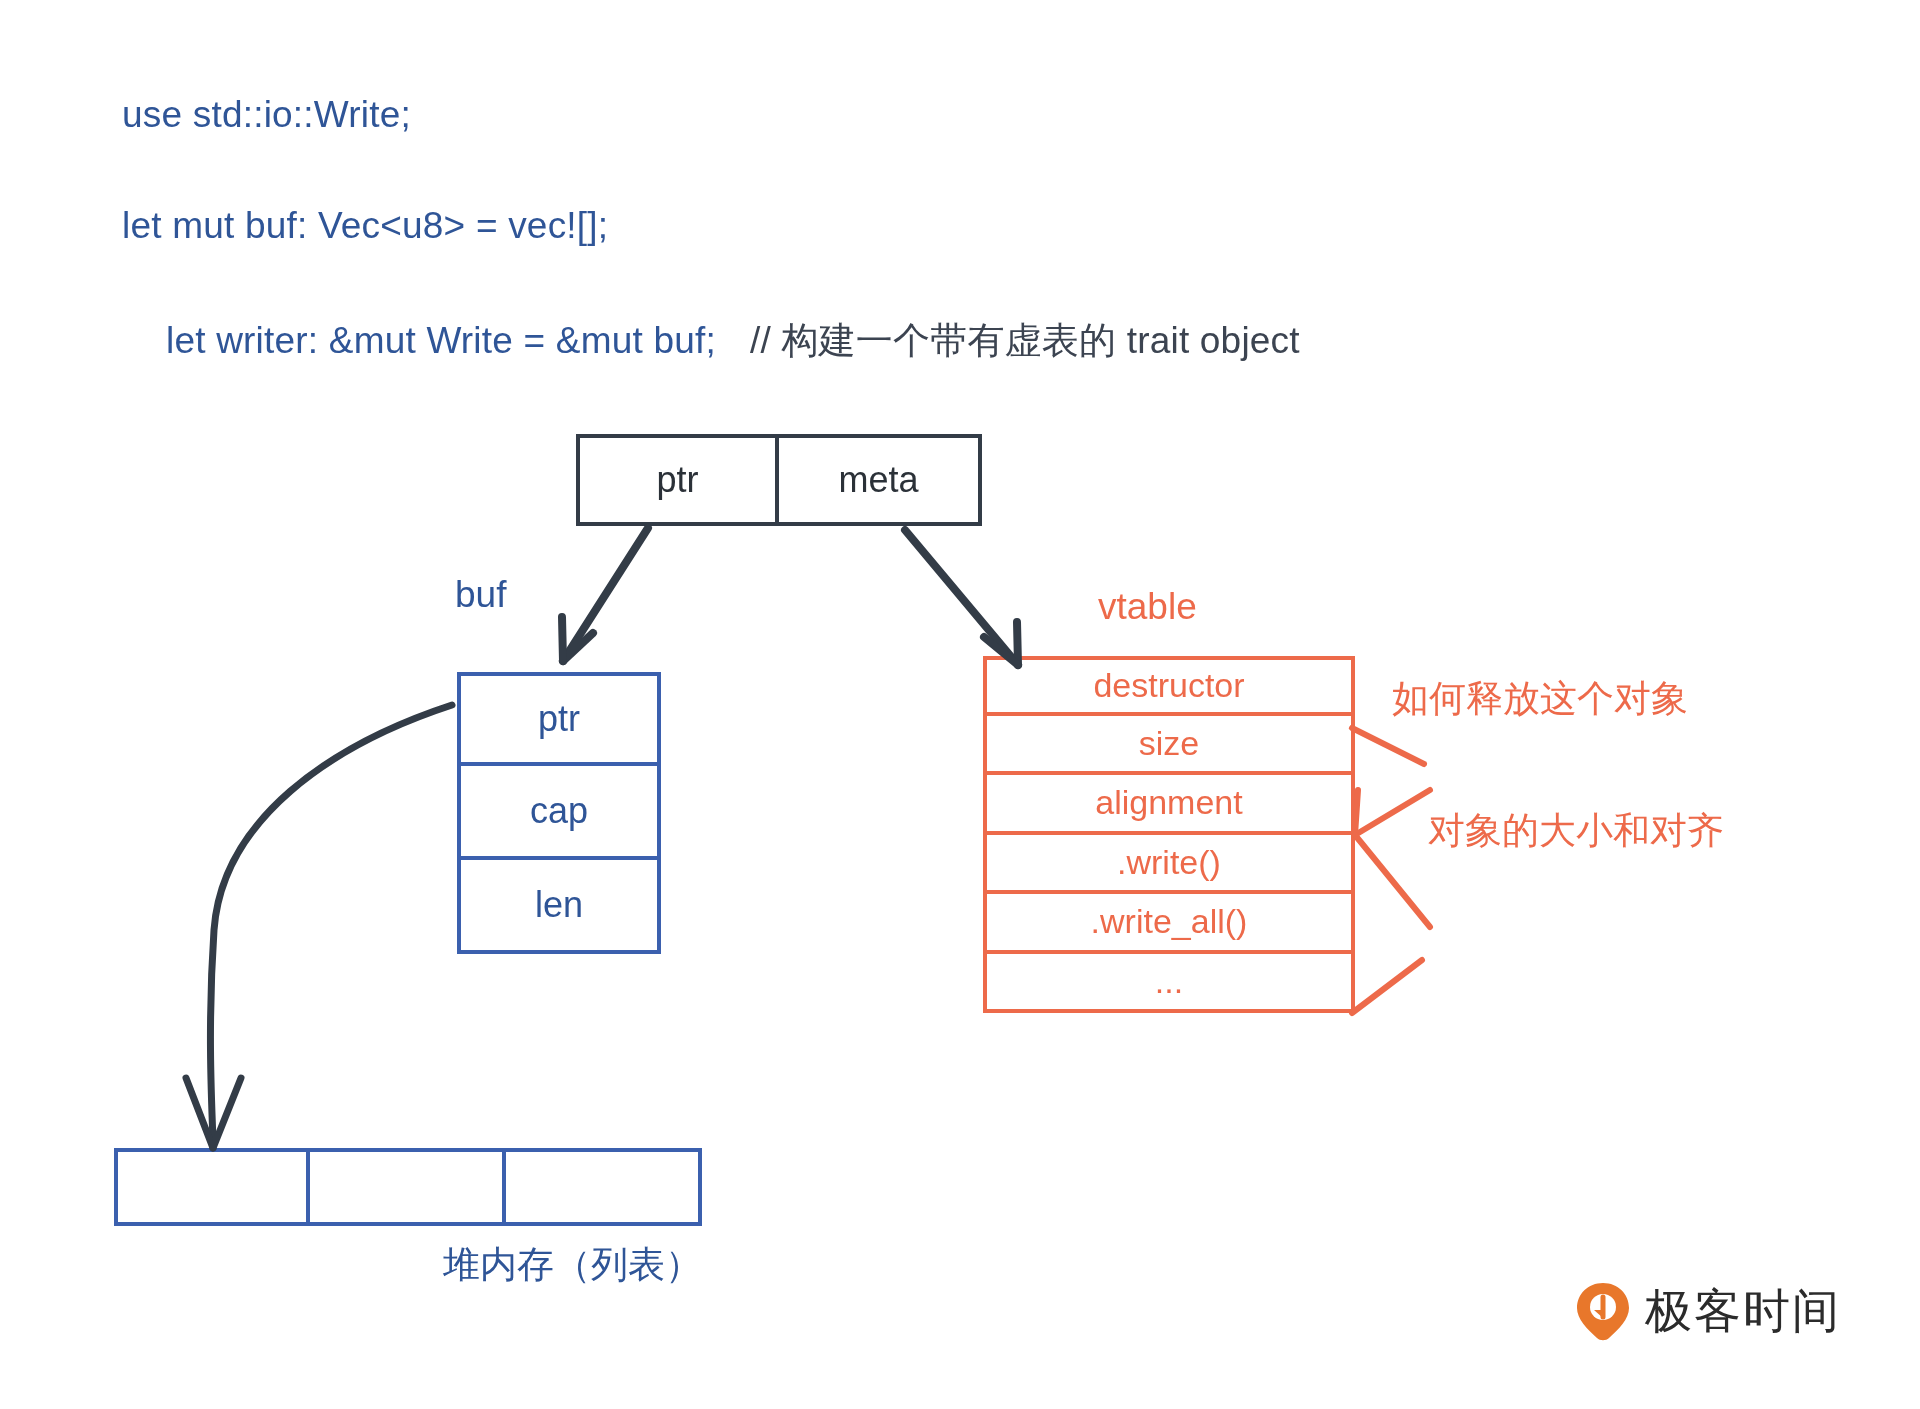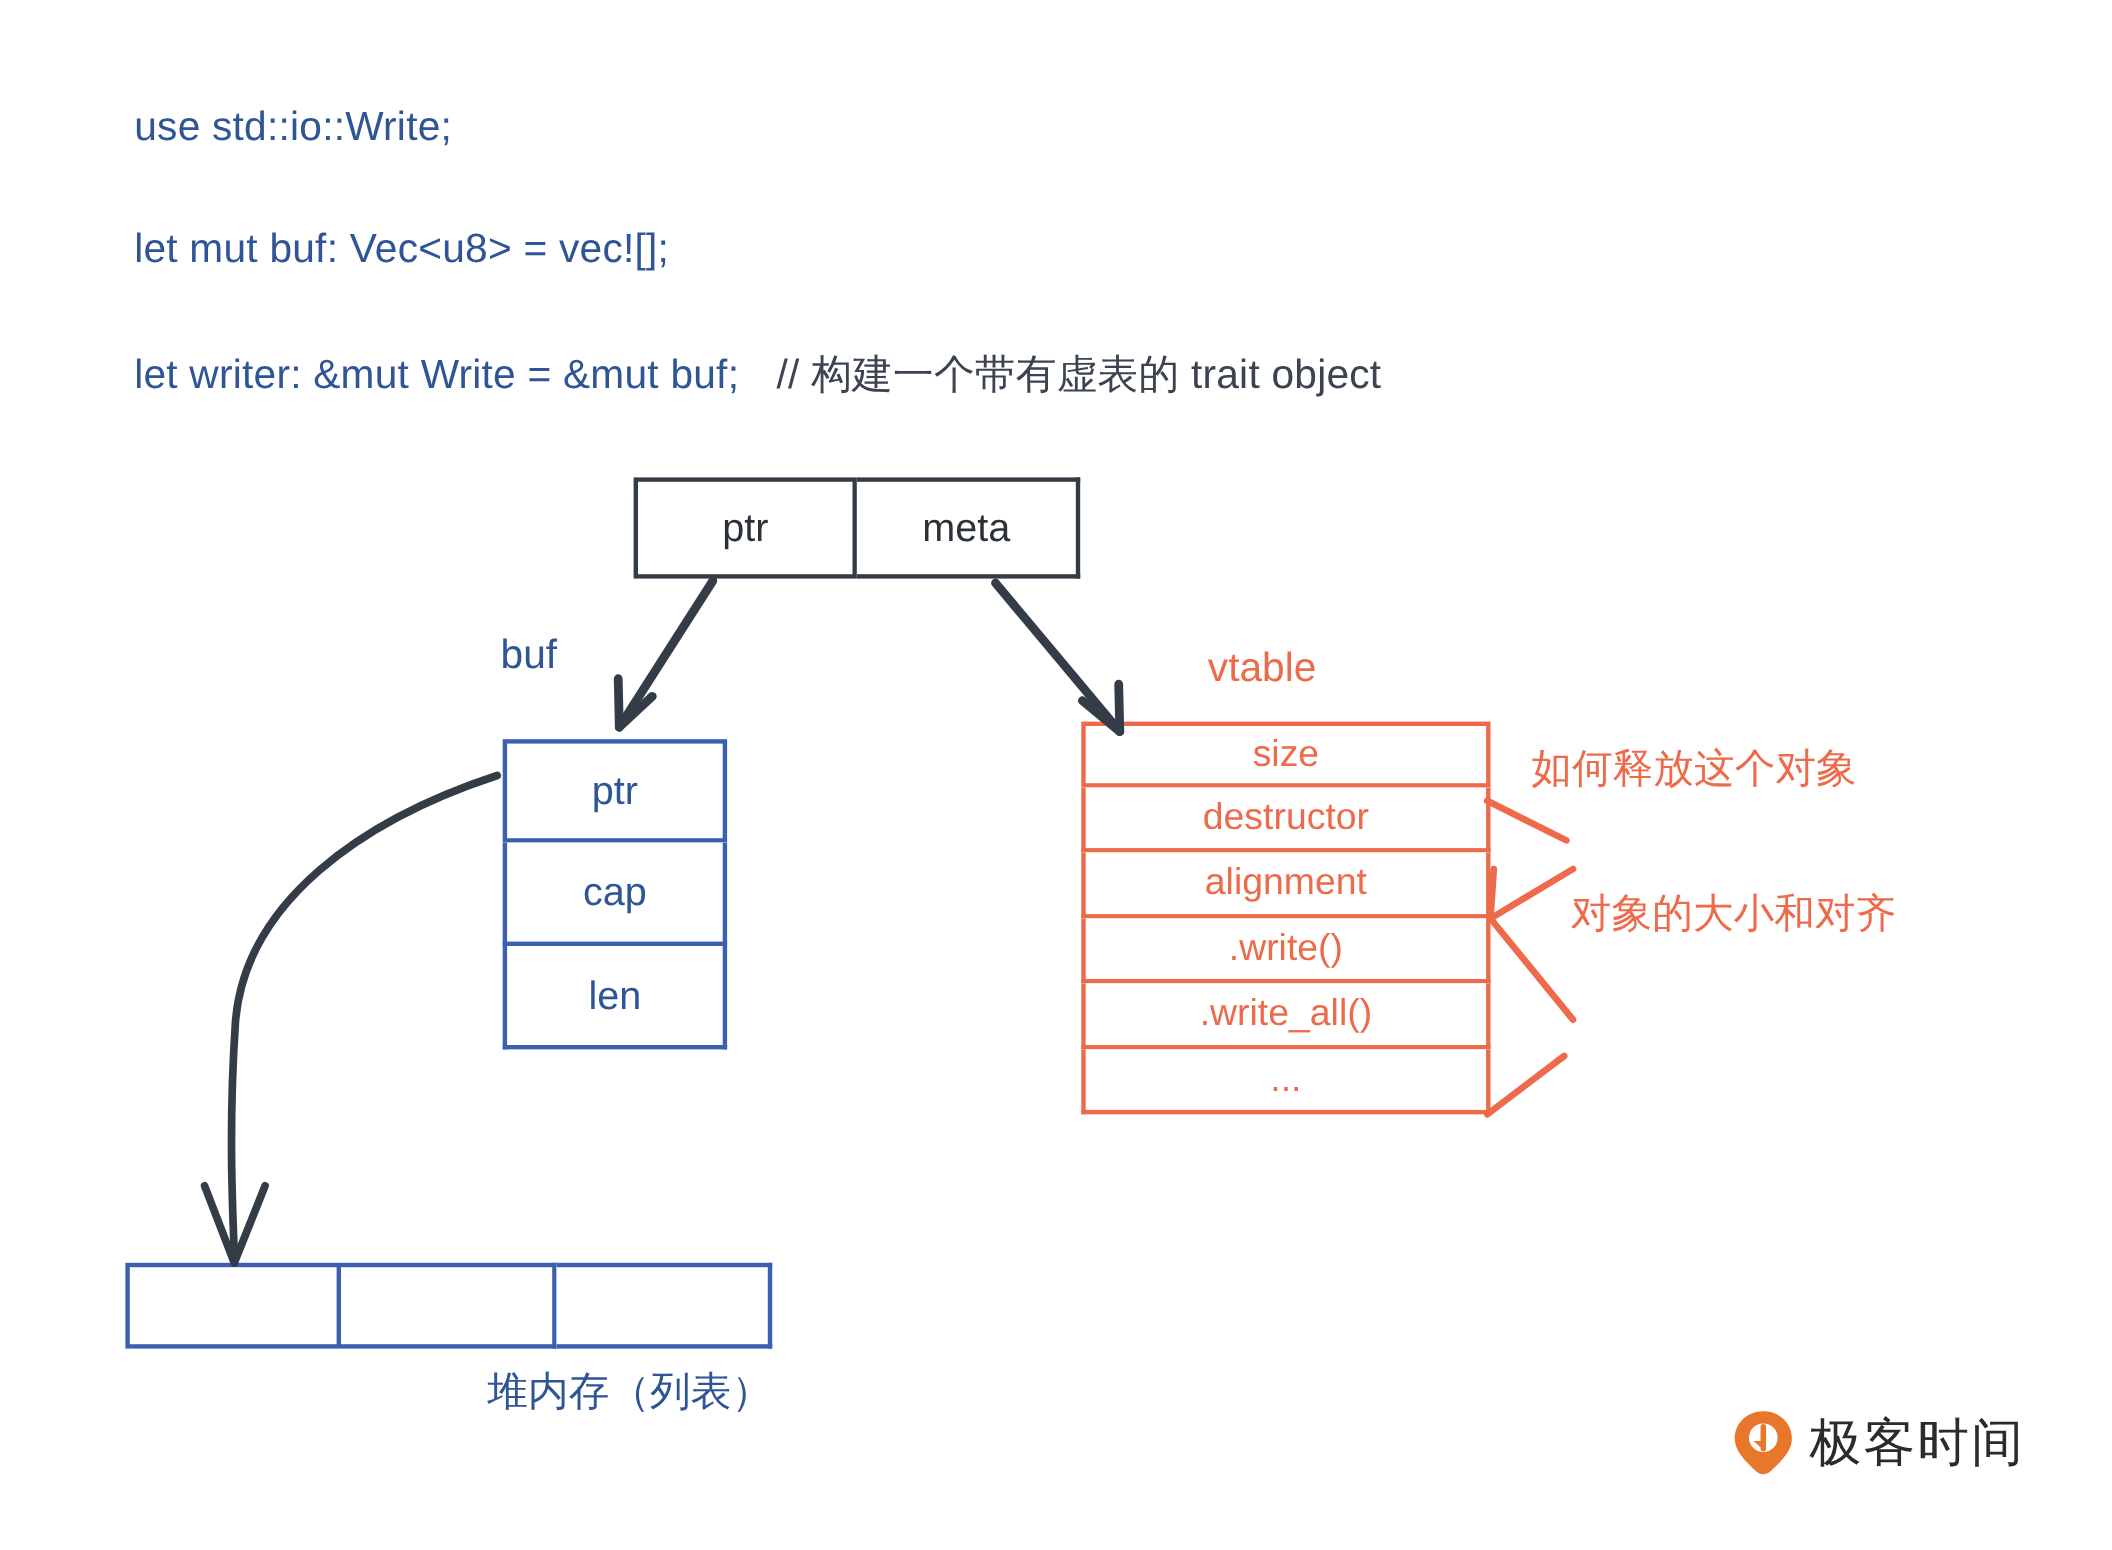--- a/index.html
+++ b/index.html
@@ -22,21 +22,21 @@
   .code-line {
     position: absolute;
     left: 122px;
     font-size: 37px;
     color: #2F5597;
     white-space: nowrap;
     letter-spacing: 0.2px;
   }
   #code-line-0 { top: 94px; }
   #code-line-1 { top: 205px; }
-  #code-line-2 { top: 316px; }
+  #code-line-2 { top: 316px; margin-left: 44px; }
   .code-comment {
     color: #3C4451;
     margin-left: 34px;
   }
 
   
   #fatptr {
     position: absolute;
     left: 576px;
     top: 434px;
@@ -205,22 +205,22 @@
 
   <div id="buf-label">buf</div>
   <div id="buf-box">
     <div class="row">ptr</div>
     <div class="row">cap</div>
     <div class="row">len</div>
   </div>
 
   <div id="vtable-label">vtable</div>
   <div id="vtable-box">
+    <div class="row">destructor</div>
     <div class="row">size</div>
-    <div class="row">destructor</div>
     <div class="row">alignment</div>
     <div class="row">.write()</div>
     <div class="row">.write_all()</div>
     <div class="row">...</div>
   </div>
 
   <div class="vt-note" id="vt-note-0">如何释放这个对象</div>
   <div class="vt-note" id="vt-note-1">对象的大小和对齐</div>
 
   <div id="heap-box">

